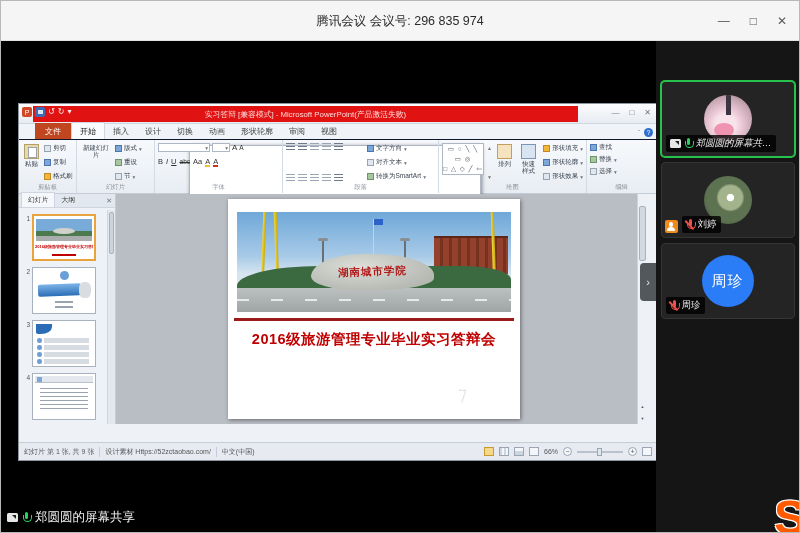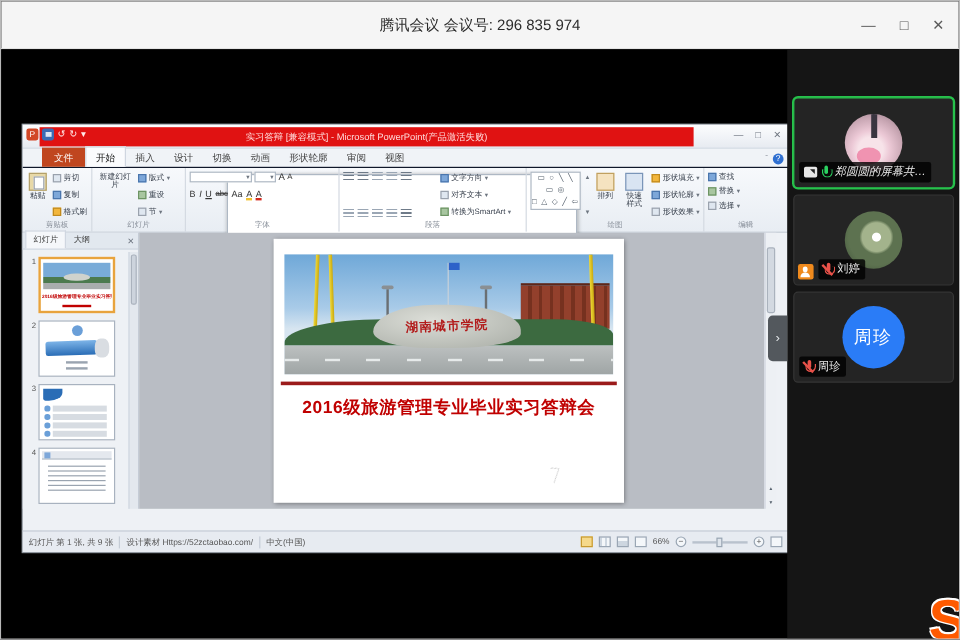--- a/index.html
+++ b/index.html
@@ -502,16 +502,21 @@
           <span class="mic muted">
               <i class="slash"></i>
             </span>
           <span class="chip-label">周珍</span>
         </div>
       </div>
     </div>
 
     <div class="handle">›</div>
 
+    <div class="share-label">
+      <span class="scr"></span>
+      <span class="mic on"></span>
+      <span class="txt">郑圆圆的屏幕共享</span>
+    </div>
 
     <div class="sogou">S</div>
   </div>
 </div>
 
 </body></html>

